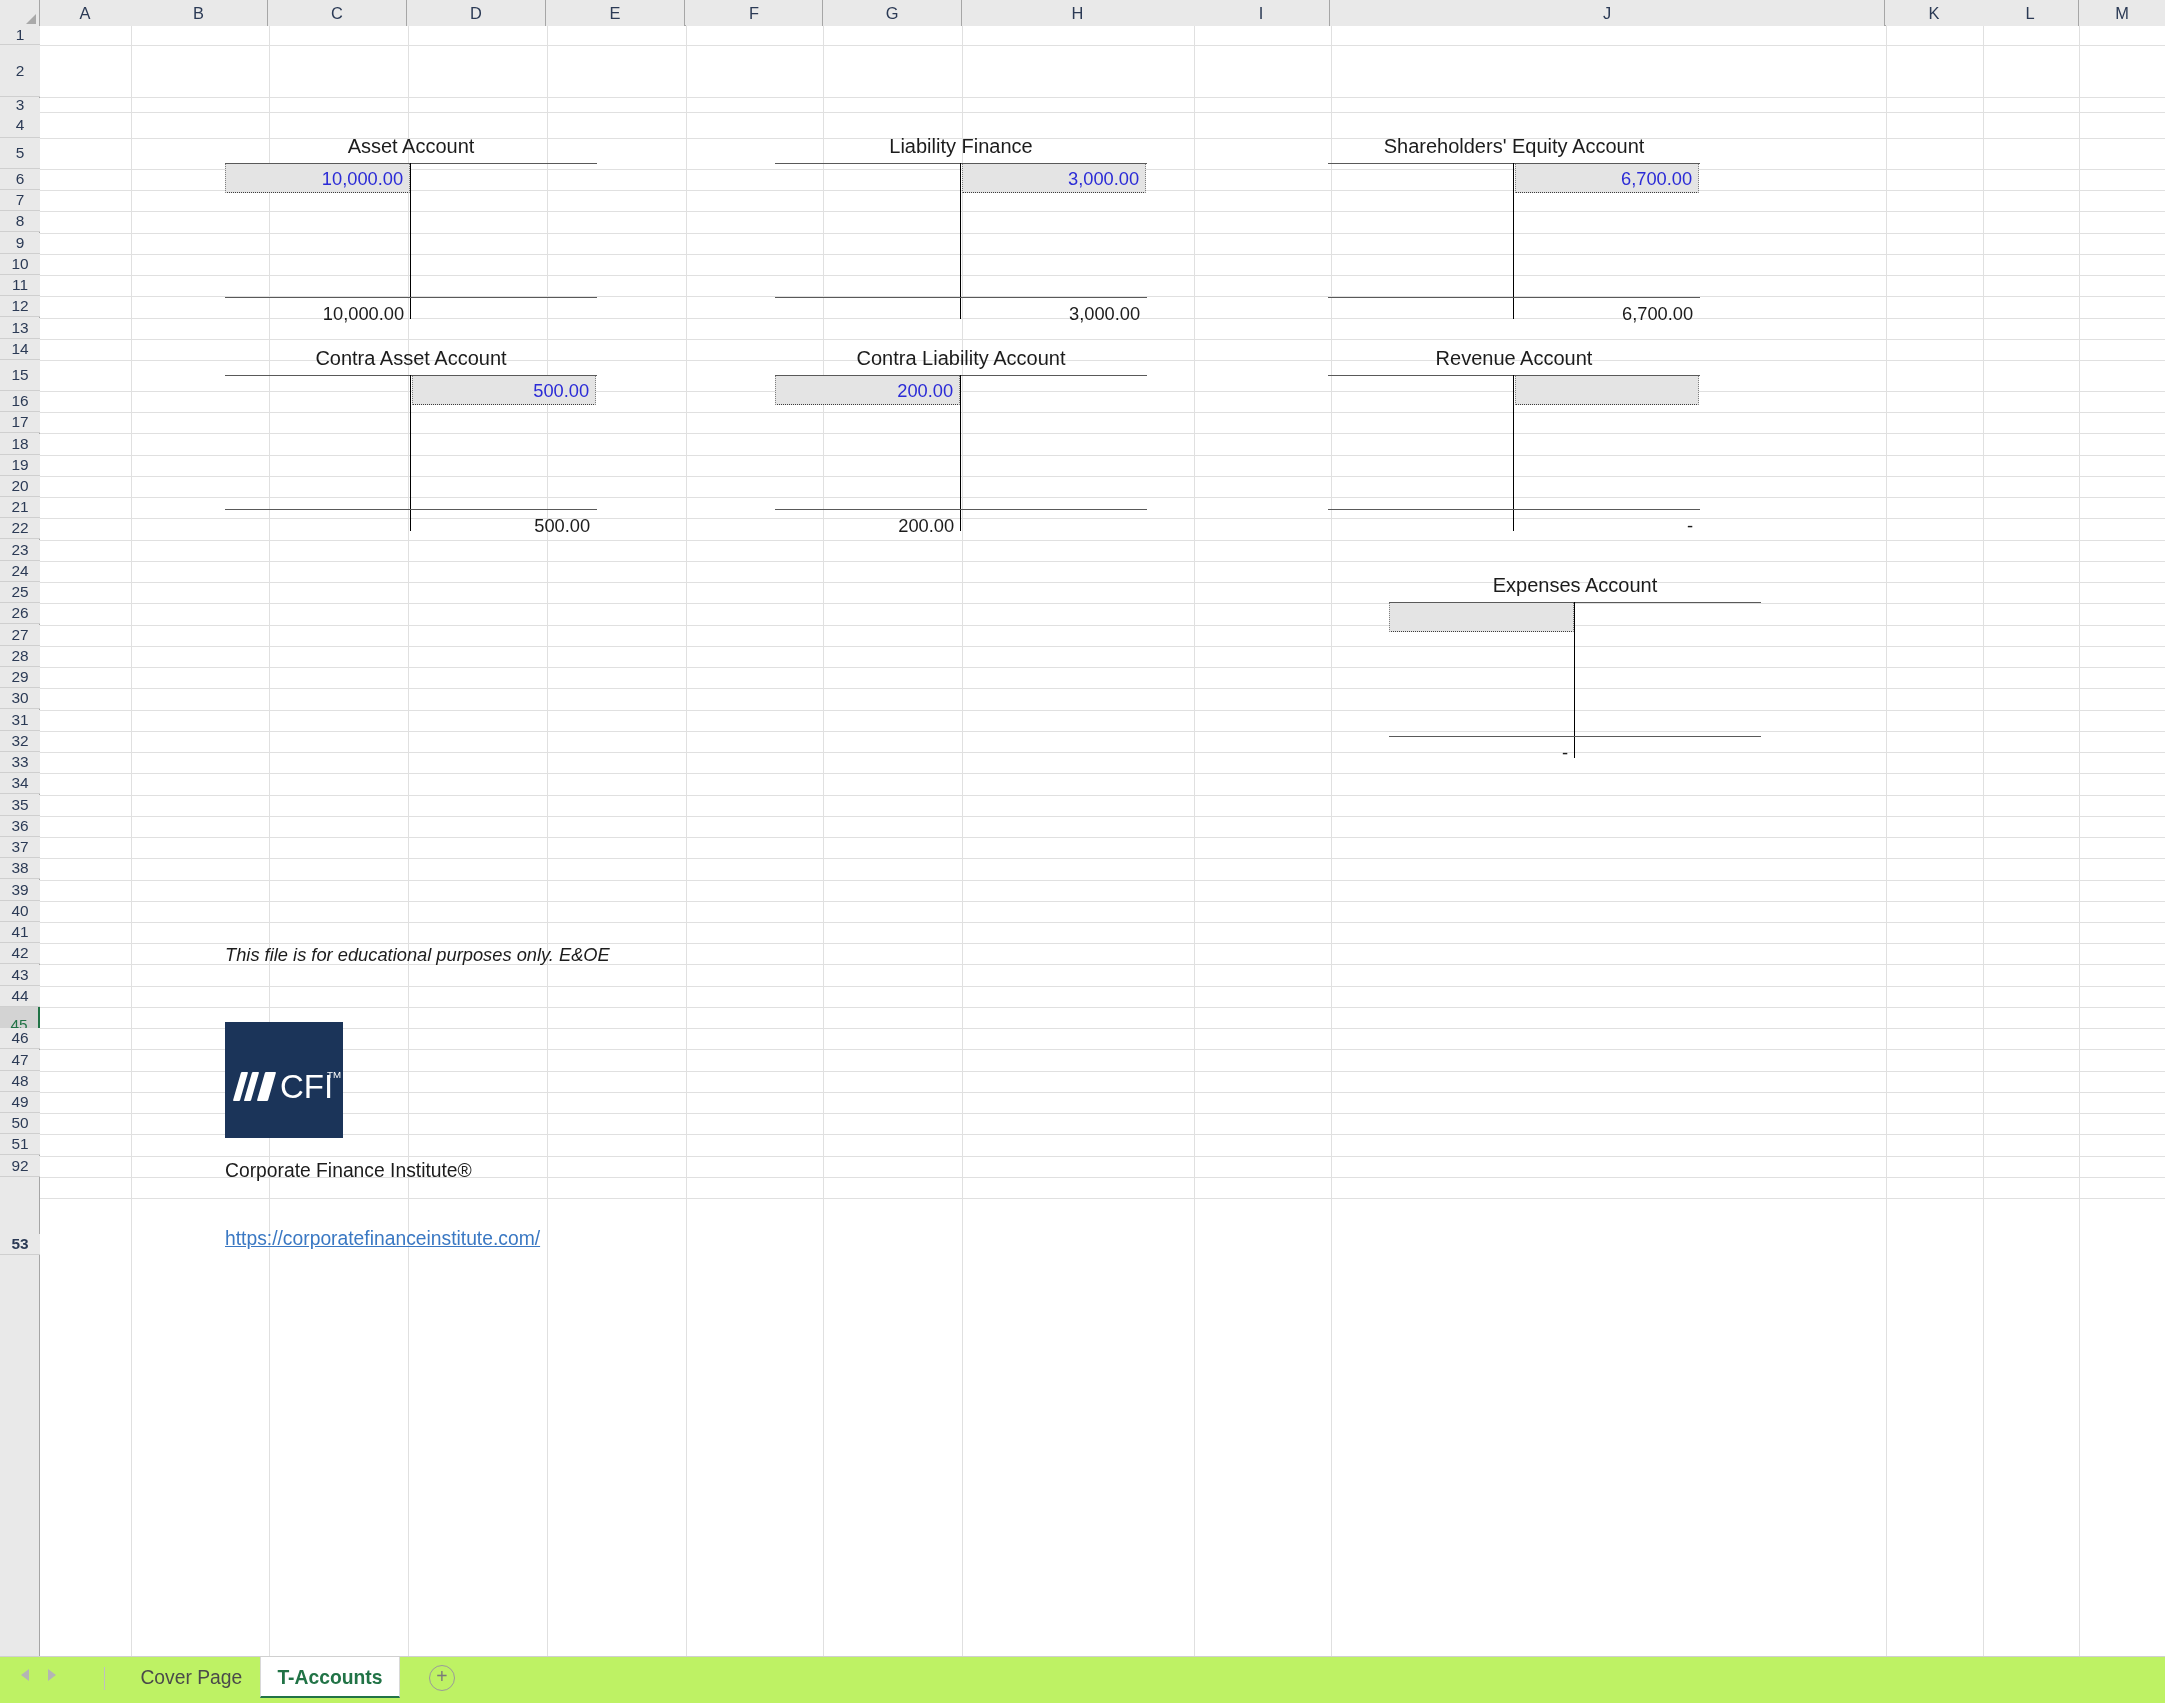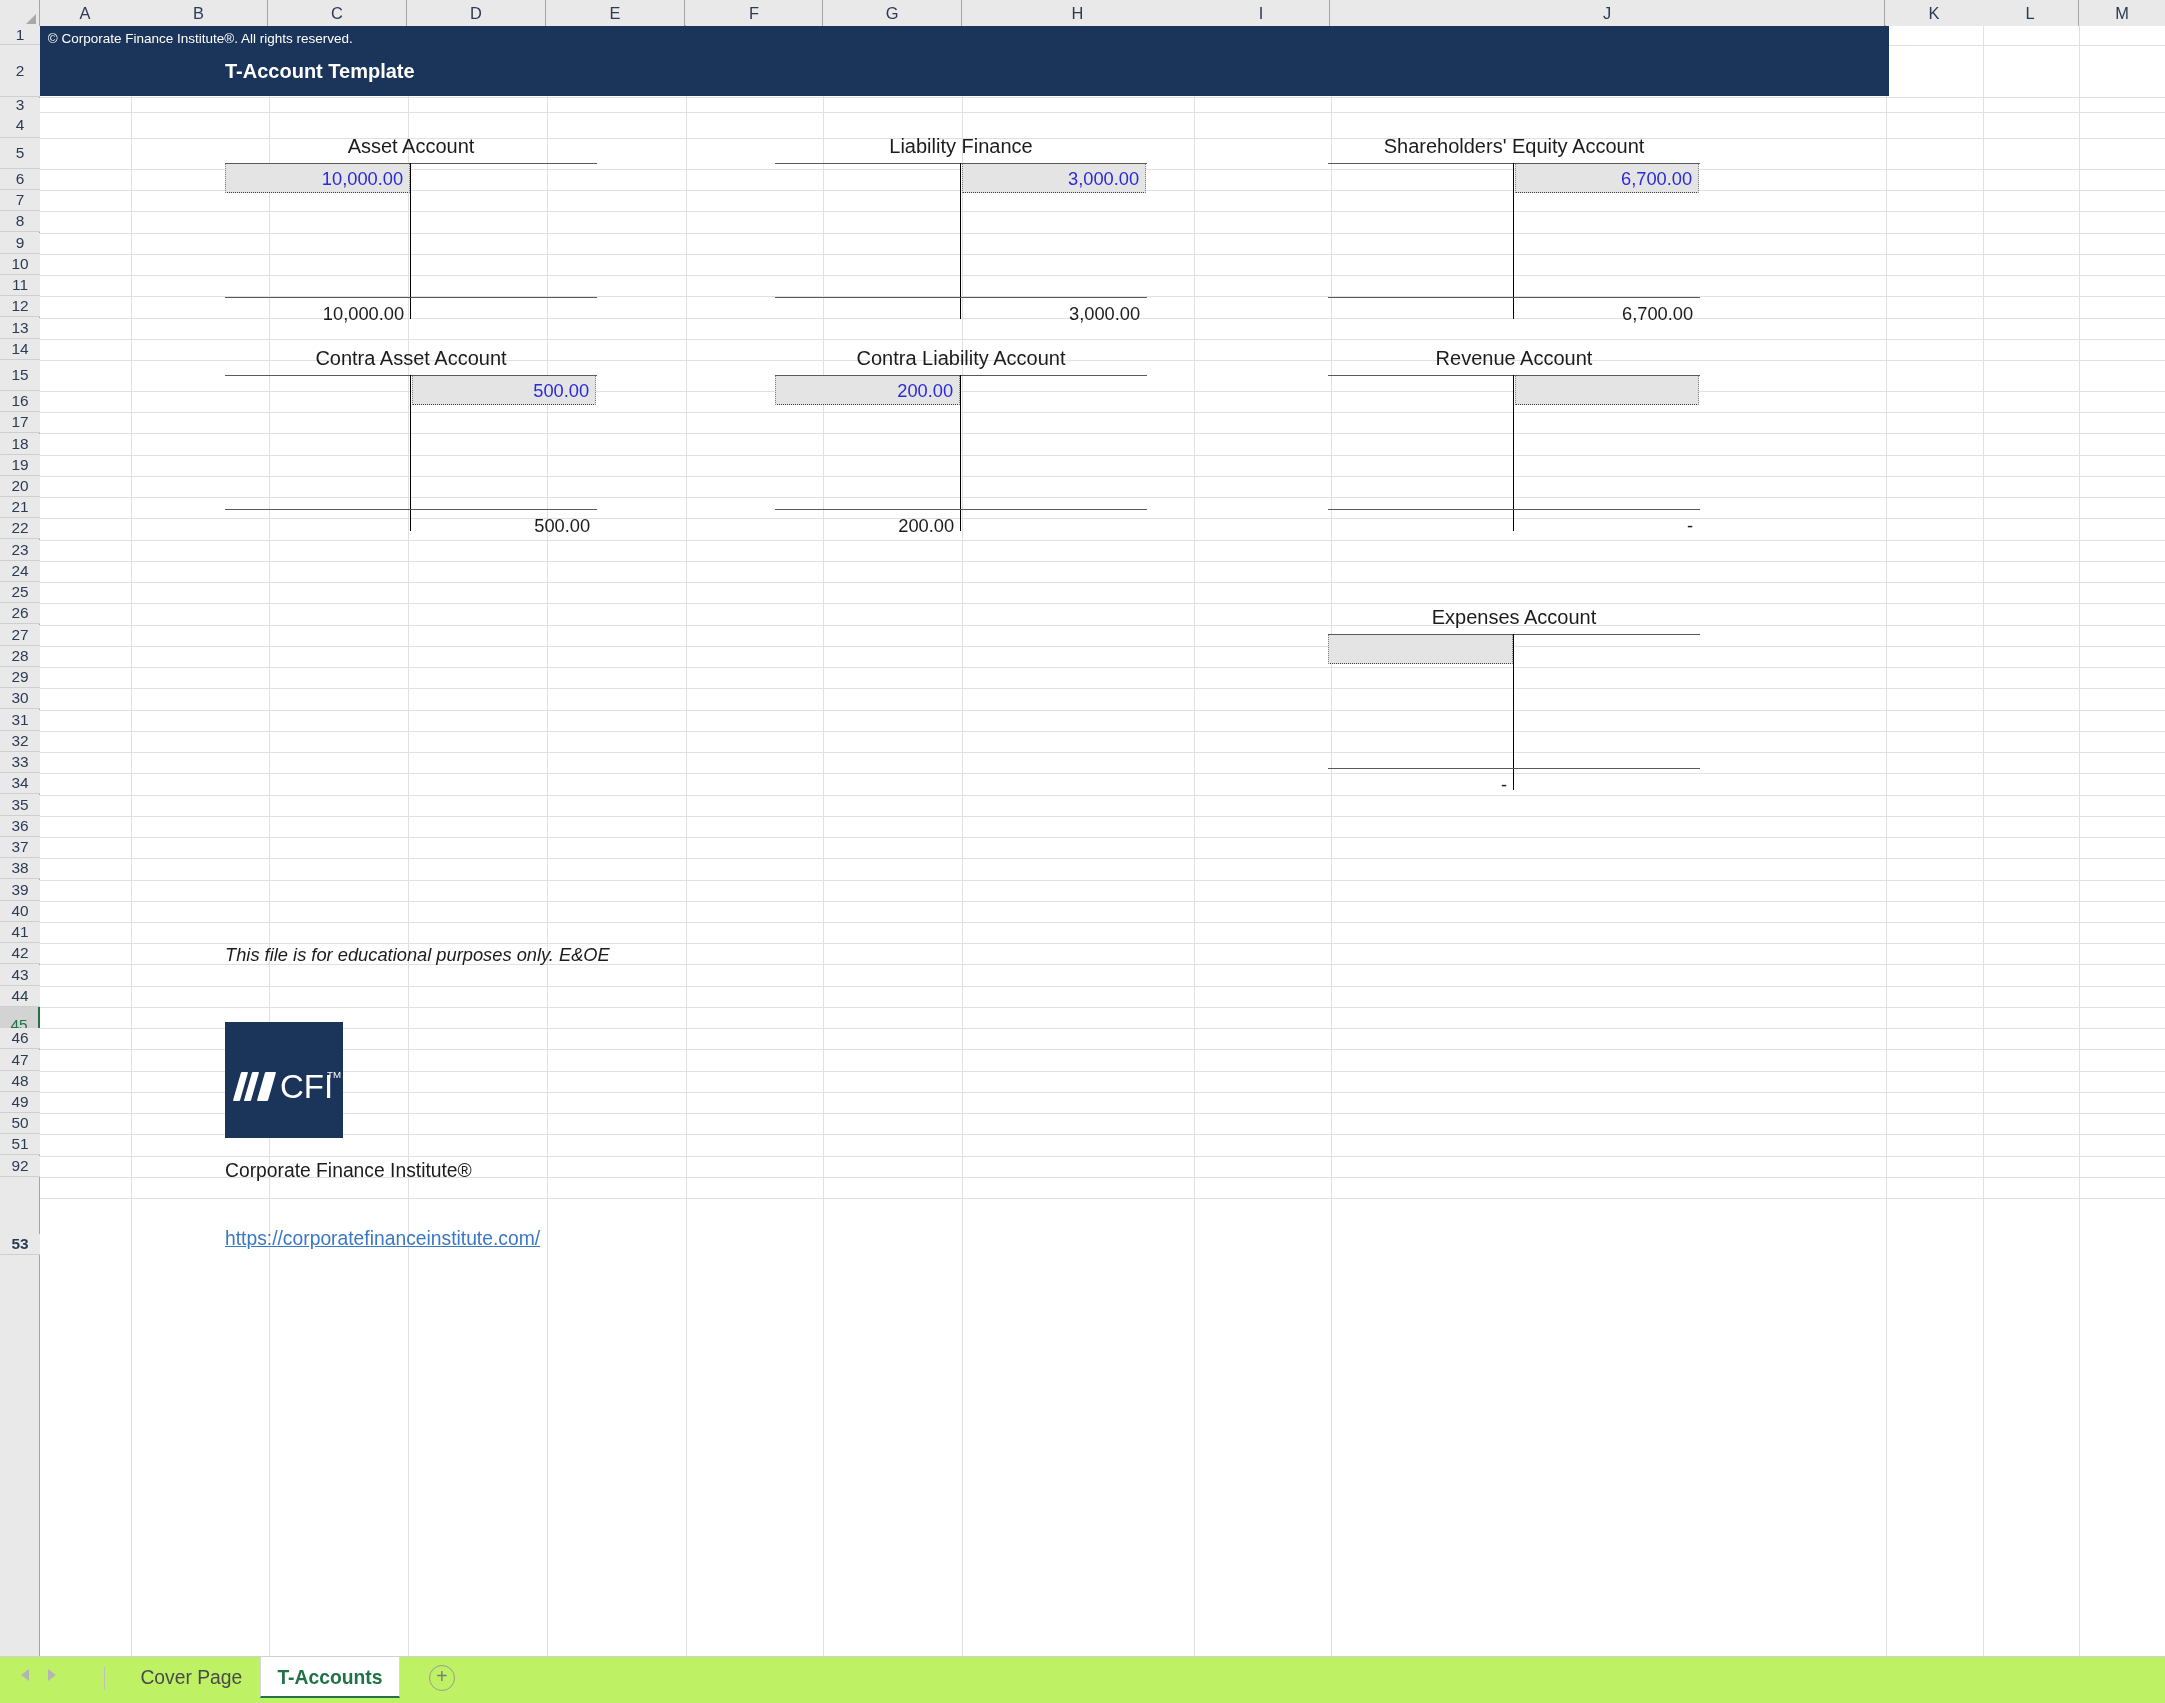--- a/index.html
+++ b/index.html
@@ -270,24 +270,20 @@
       <div class="gridline-h" style="top: 1023px;"></div>
       <div class="gridline-h" style="top: 1045px;"></div>
       <div class="gridline-h" style="top: 1066px;"></div>
       <div class="gridline-h" style="top: 1087px;"></div>
       <div class="gridline-h" style="top: 1108px;"></div>
       <div class="gridline-h" style="top: 1130px;"></div>
       <div class="gridline-h" style="top: 1151px;"></div>
       <div class="gridline-h" style="top: 1172px;"></div>
     </div>
 
-  <div class="banner">
-    <div class="banner-copy">© Corporate Finance Institute®. All rights reserved.</div>
-    <div class="banner-title">T-Account Template</div>
-  </div>
 
   <div id="accounts-layer">
       <div class="taccount" style="left: 225px; top: 135px; width: 372px; height: 198px;">
         <div class="ta-title">Asset Account</div>
         <div class="ta-toprule" style="top: 28px; width: 372px;"></div>
         <div class="ta-stem" style="left: 185px; top: 28px; height: 156px;"></div>
         <div class="ta-botrule" style="top: 162px; width: 372px;"></div>
         <div class="ta-input" style="top: 29px; left: 0px; width: 185px;">10,000.00</div>
         <div class="ta-total" style="top: 165px; left: 0px; width: 185px;">10,000.00</div>
       </div>
@@ -324,21 +320,21 @@
         <div class="ta-total" style="top: 165px; left: 0px; width: 185px;">200.00</div>
       </div>
       <div class="taccount" style="left: 1328px; top: 347px; width: 372px; height: 198px;">
         <div class="ta-title">Revenue Account</div>
         <div class="ta-toprule" style="top: 28px; width: 372px;"></div>
         <div class="ta-stem" style="left: 185px; top: 28px; height: 156px;"></div>
         <div class="ta-botrule" style="top: 162px; width: 372px;"></div>
         <div class="ta-input empty" style="top: 29px; left: 187px; width: 184px;"></div>
         <div class="ta-total" style="top: 165px; left: 187px; width: 184px;">-</div>
       </div>
-      <div class="taccount" style="left: 1328px; top: 574px; width: 372px; height: 198px; margin-top: 32px;">
+      <div class="taccount" style="left: 1389px; top: 574px; width: 372px; height: 198px;">
         <div class="ta-title">Expenses Account</div>
         <div class="ta-toprule" style="top: 28px; width: 372px;"></div>
         <div class="ta-stem" style="left: 185px; top: 28px; height: 156px;"></div>
         <div class="ta-botrule" style="top: 162px; width: 372px;"></div>
         <div class="ta-input empty" style="top: 29px; left: 0px; width: 185px;"></div>
         <div class="ta-total" style="top: 165px; left: 0px; width: 185px;">-</div>
       </div>
     </div>
 
   <div class="disclaimer">This file is for educational purposes only.  E&amp;OE</div>

